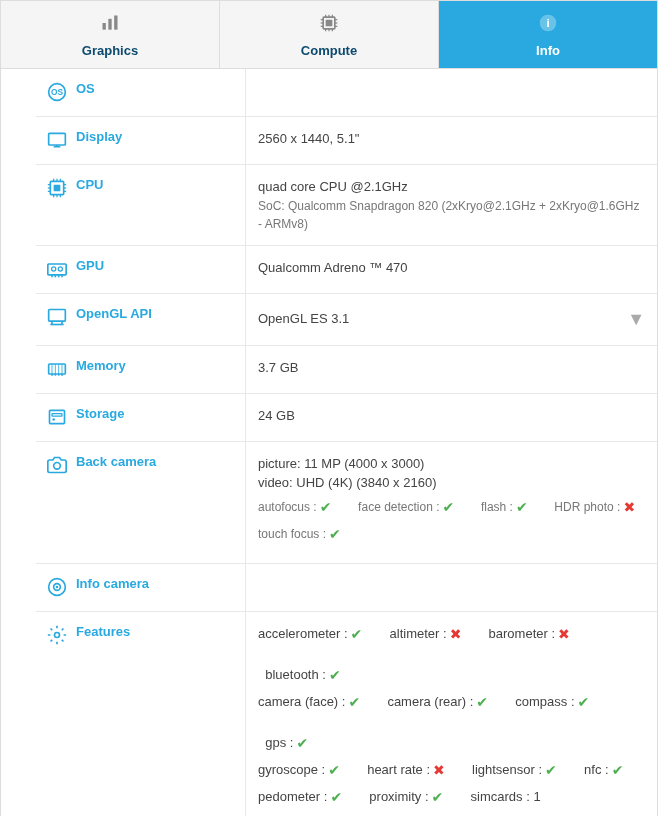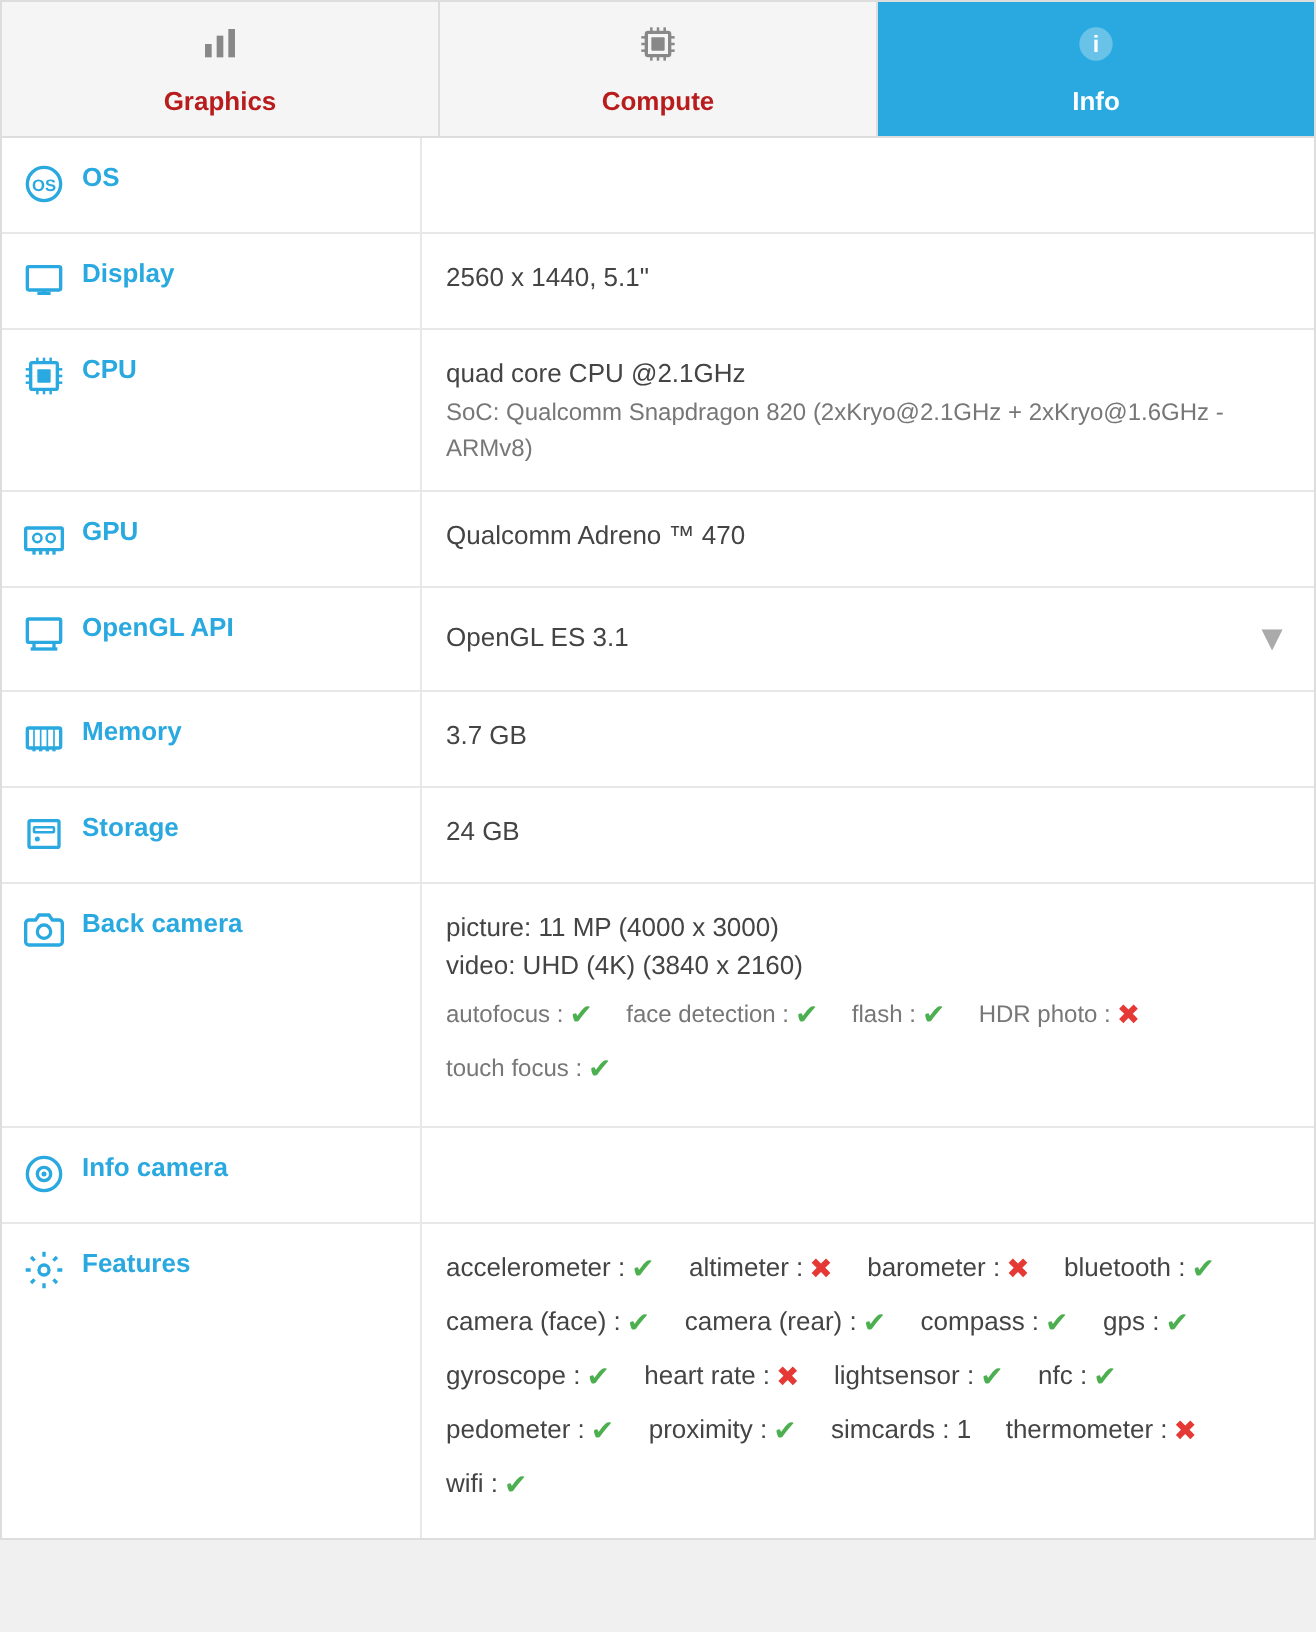--- a/index.html
+++ b/index.html
@@ -2,39 +2,39 @@
 <html><head>
   <meta charset="utf-8">
   <style>
     * { box-sizing: border-box; margin: 0; padding: 0; }
     body { font-family: Arial, sans-serif; font-size: 13px; background: #f0f0f0; }
     
     .container { width: 658px; background: #fff; border: 1px solid #ddd; }
     
     
     .tabs { display: flex; background: #f5f5f5; border-bottom: 1px solid #ddd; }
-    .tab { flex: 1; display: flex; flex-direction: column; align-items: center; justify-content: center; padding: 10px 5px; cursor: pointer; border-right: 1px solid #ddd; color: #b91c1c; text-decoration: none; }
+    .tab { flex: 1; display: flex; flex-direction: column; align-items: center; justify-content: center; padding: 10px 5px; cursor: pointer; border-right: 1px solid #ddd; color: #0c4a6e; text-decoration: none; }
     .tab:last-child { border-right: none; }
     .tab.active { background: #29a9e0; color: #fff; }
     .tab-icon { font-size: 24px; margin-bottom: 4px; }
     .tab-label { font-size: 13px; font-weight: bold; }
     
     
-    .info-row { display: flex; border-bottom: 1px solid #e8e8e8; min-height: 48px; }
+    .info-row { display: flex; border-bottom: 1px solid #e8e8e8; min-height: 48px; margin-left: 35px; }
     .info-row:last-child { border-bottom: none; }
     .info-label { width: 210px; min-width: 210px; display: flex; align-items: flex-start; padding: 12px 10px; color: #29a9e0; font-weight: bold; font-size: 13px; border-right: 1px solid #e8e8e8; gap: 8px; }
     .info-icon { width: 22px; height: 22px; min-width: 22px; display: flex; align-items: center; justify-content: center; }
     .info-value { flex: 1; padding: 12px 12px; color: #444; font-size: 13px; line-height: 1.5; }
     
     .sub-text { font-size: 12px; color: #777; }
     
     .check { color: #4CAF50; font-size: 14px; }
     .cross { color: #e53935; font-size: 14px; }
     
-    .feature-line { margin-bottom: 6px; display: flex; flex-wrap: wrap; gap: 10px; align-items: center; }
+    .feature-line { margin-bottom: 6px; display: flex; flex-wrap: wrap; gap: 20px; align-items: center; }
     .feature-item { display: flex; align-items: center; gap: 3px; white-space: nowrap; }
     
     .opengl-row .info-value { display: flex; align-items: center; justify-content: space-between; text-align: right; }
     .dropdown-arrow { color: #aaa; font-size: 18px; cursor: pointer; }
     
     svg { width: 20px; height: 20px; }
   </style>
 </head>
 <body>
 

